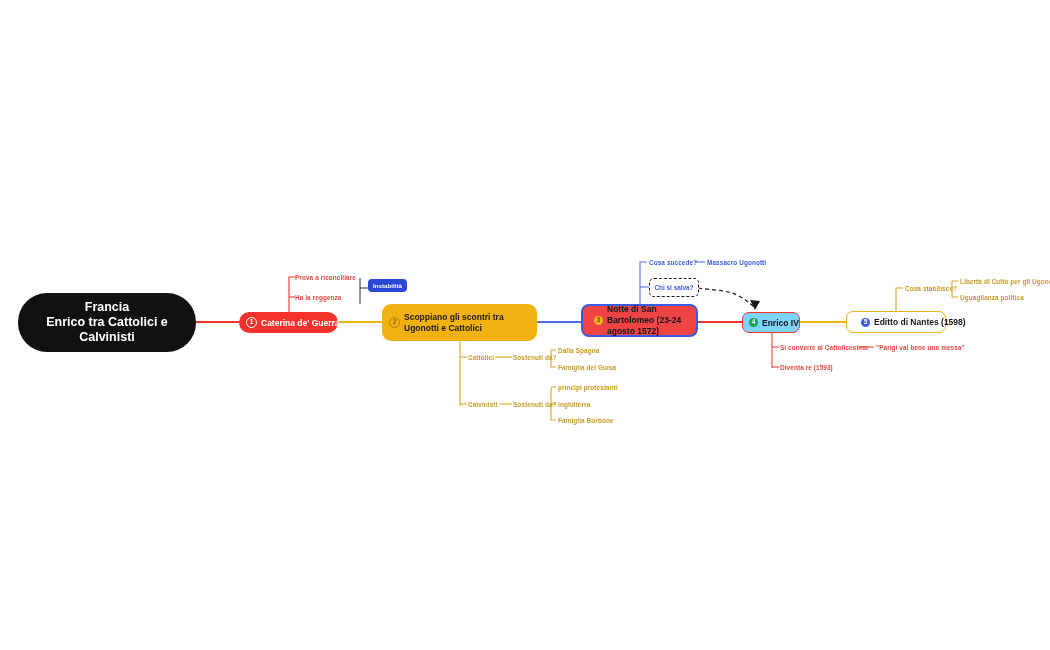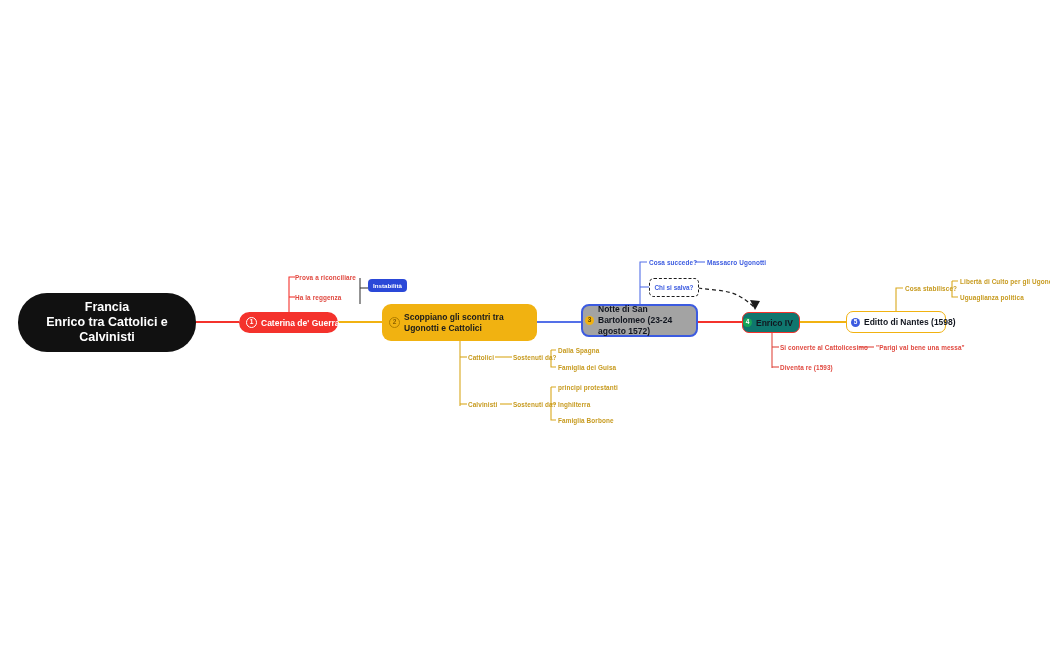--- a/index.html
+++ b/index.html
@@ -39,34 +39,34 @@
 
   #n-scontri{
     left:374px;top:288px;width:155px;height:37px;
     background:#F1B211;color:#1b1b1b;padding:0 7px;border-radius:9px;
     font-size:8.5px;line-height:11px;white-space:normal;
   }
   #n-scontri .ico{border:1px solid #b07d00;color:#8a5f00;}
 
   #n-notte{
     left:573px;top:288px;width:117px;height:33px;
-    background:#a3a3a3;border:2px solid #3C5BE0;color:#12161f;
-    padding:0 2px;border-radius:8px;font-size:8.5px;line-height:11px;white-space:normal;
+    background:#ef4444;border:2px solid #3C5BE0;color:#12161f;
+    padding:0 11px;border-radius:8px;font-size:8.5px;line-height:11px;white-space:normal;
   }
   #n-notte .ico{background:#F1B211;color:#6b4b00;border:none;}
 
   #n-enrico{
     left:734px;top:296px;width:58px;height:21px;
-    background:#0f766e;border:1.6px solid #F4322C;color:#12161f;padding:0 0;border-radius:7px;
+    background:#7dd3fc;border:1.6px solid #F4322C;color:#12161f;padding:0 6px;border-radius:7px;
   }
   #n-enrico .ico{background:#18A558;color:#ffffff;}
 
   #n-editto{
     left:838px;top:295px;width:100px;height:22px;
-    background:#ffffff;border:1.6px solid #F1B211;color:#12161f;padding:0 4px;border-radius:7px;
+    background:#ffffff;border:1.6px solid #F1B211;color:#12161f;padding:0 14px;border-radius:7px;
   }
   #n-editto .ico{background:#3C5BE0;color:#ffffff;}
 
   
   .leaf{
     position:absolute;font-size:6.4px;font-weight:bold;white-space:nowrap;
     line-height:9px;letter-spacing:.1px;
   }
   .leaf.red{color:#E0483F;}
   .leaf.gold{color:#C79A1E;}

